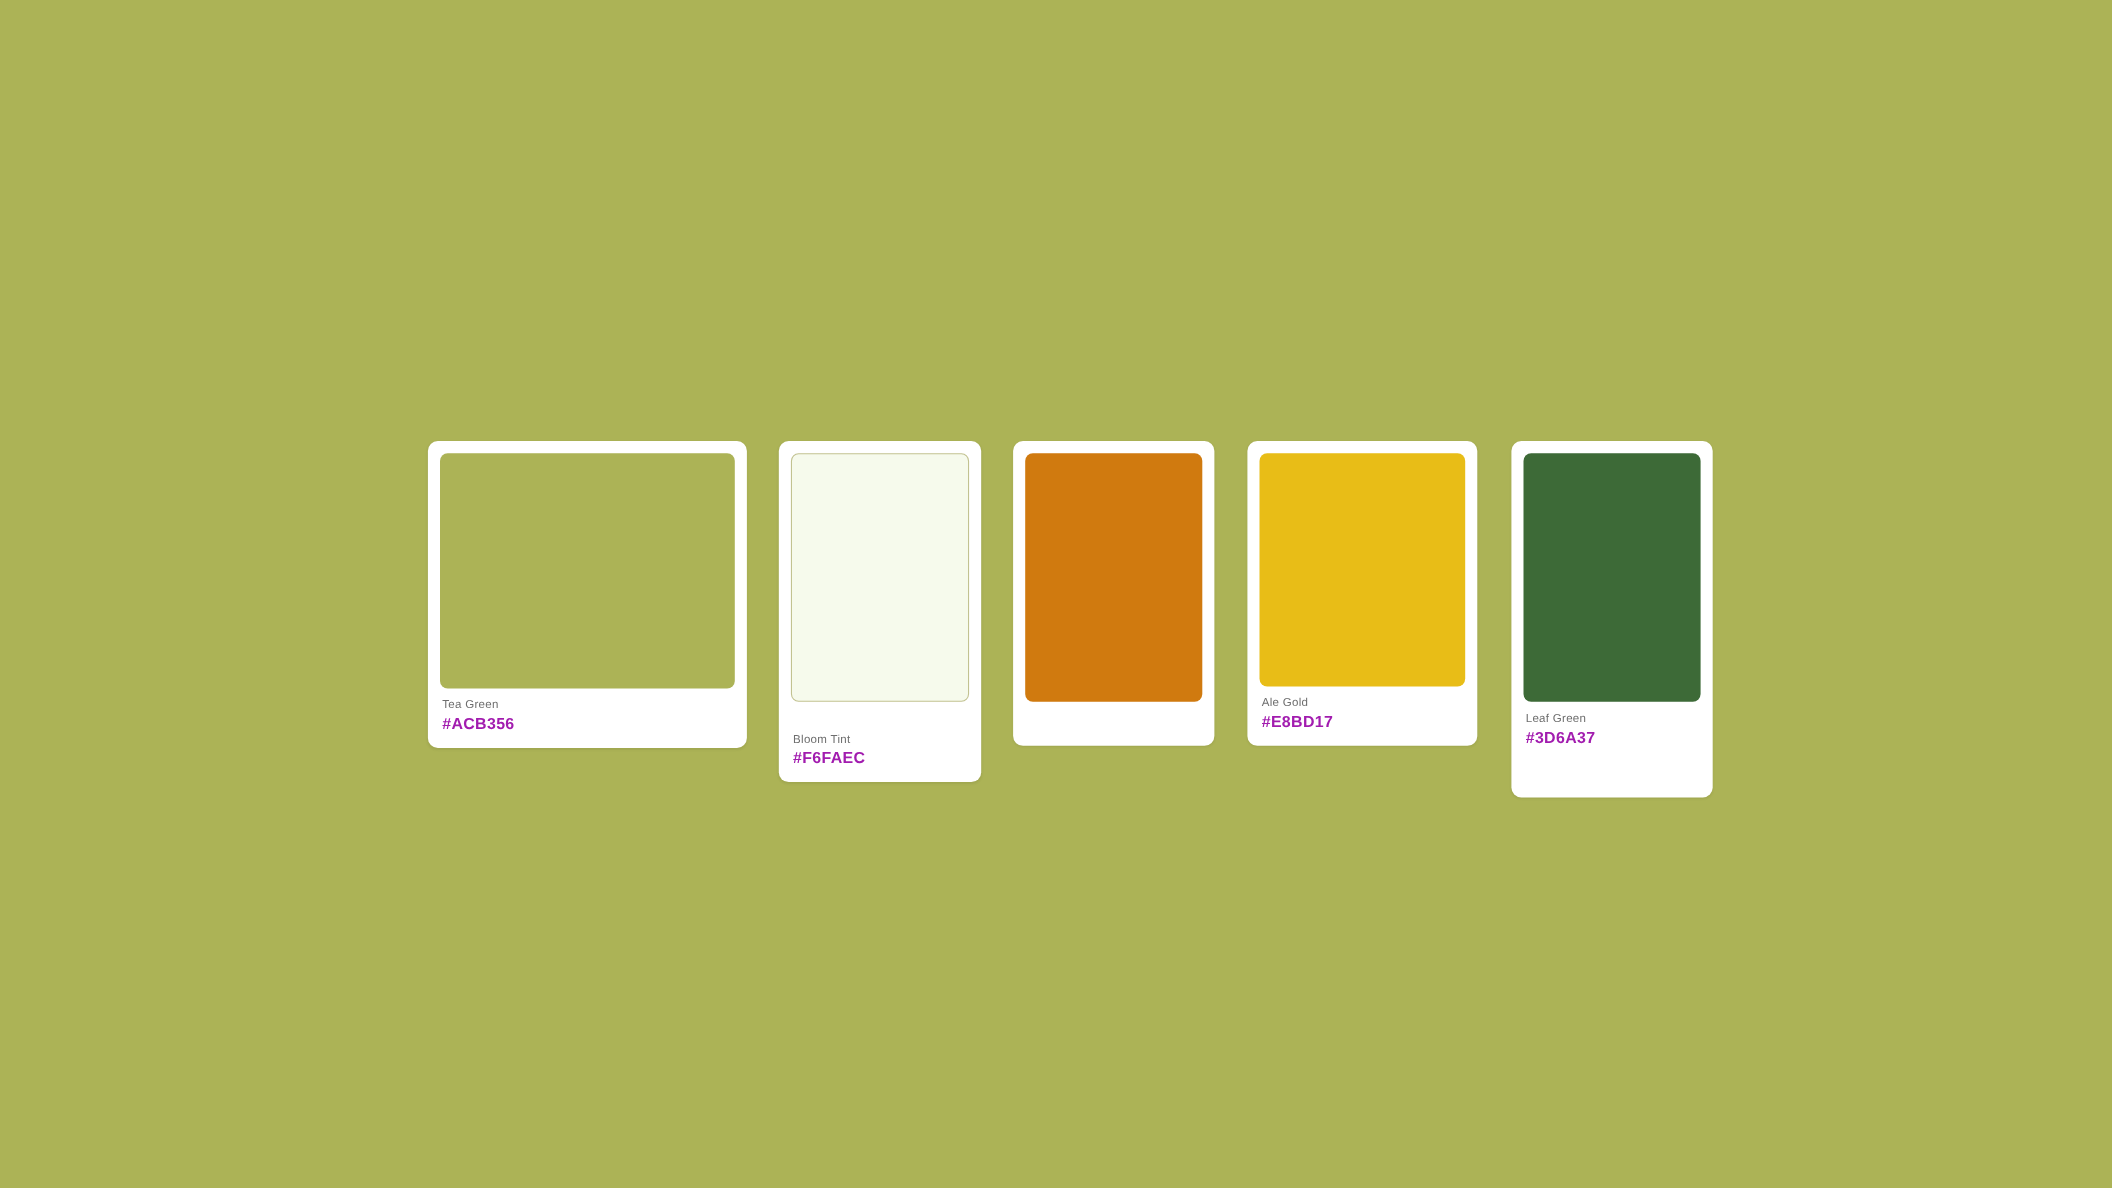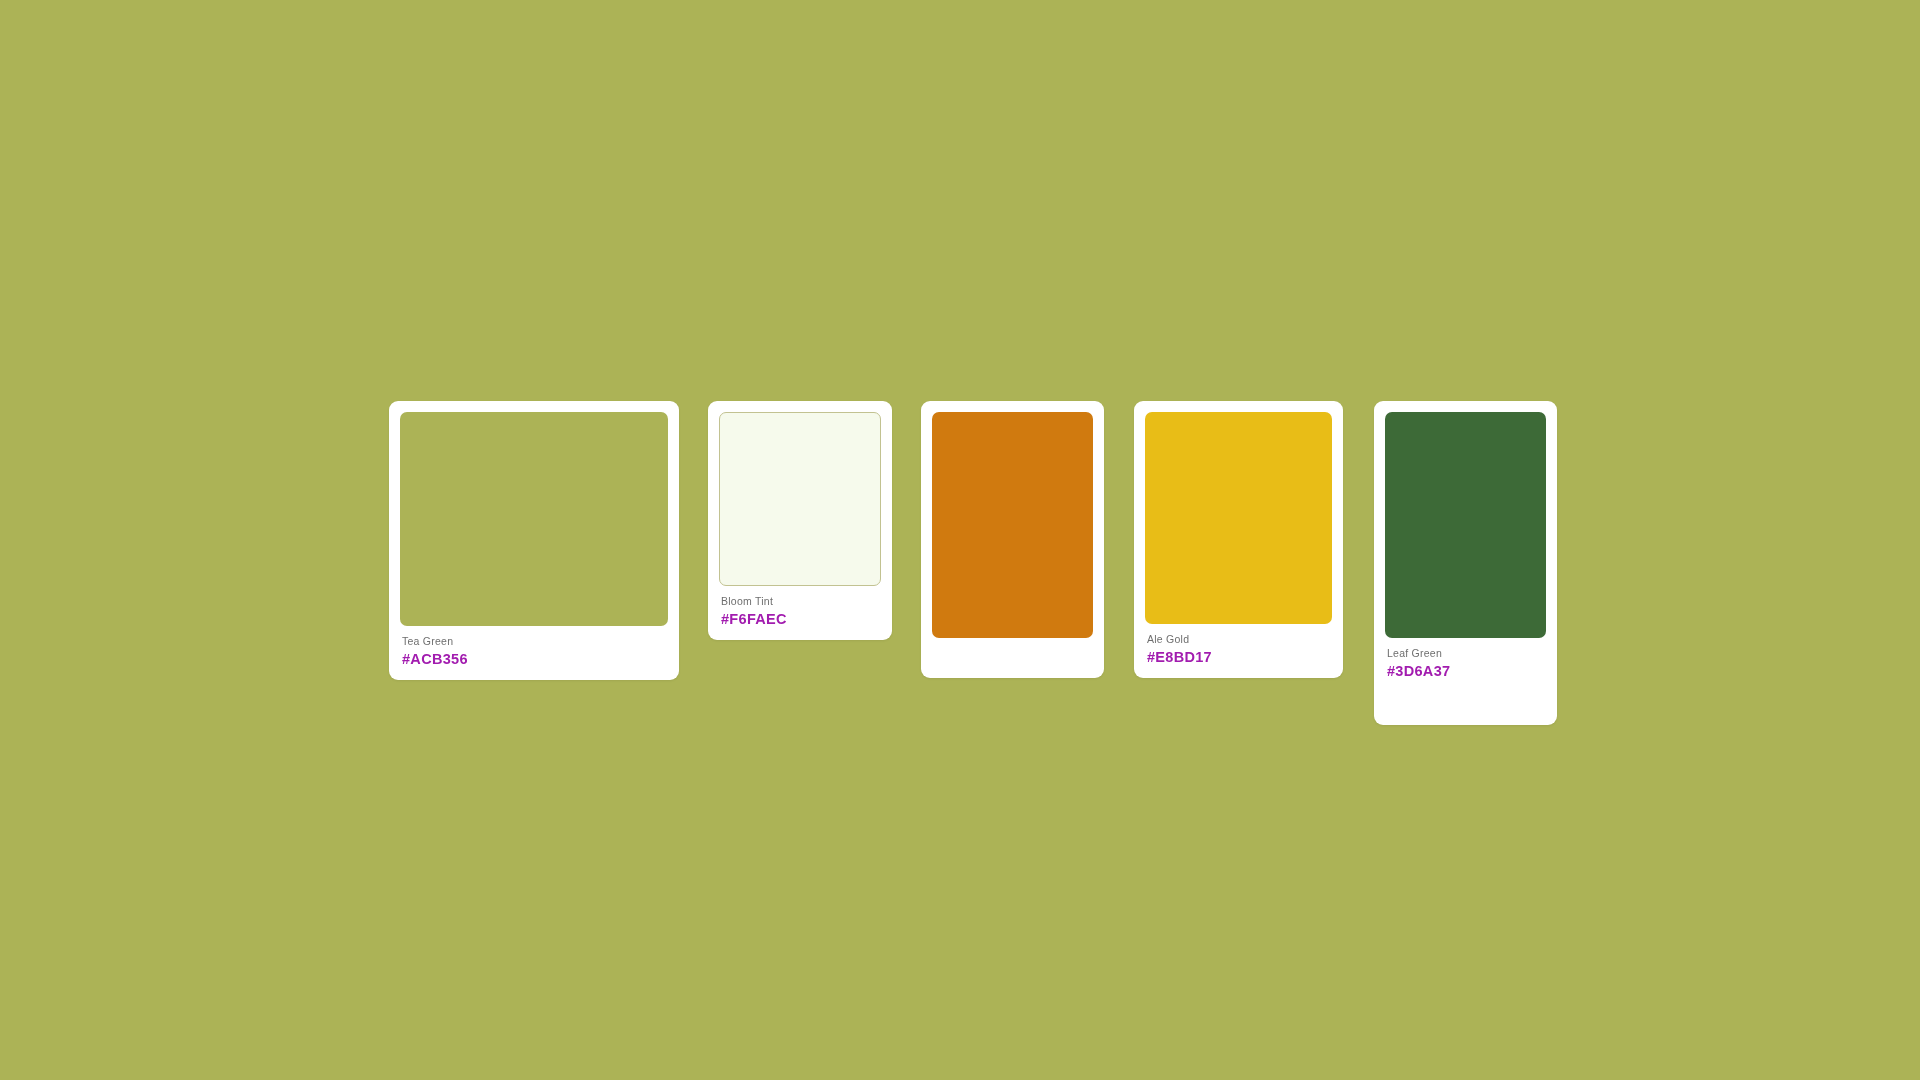--- a/index.html
+++ b/index.html
@@ -65,21 +65,21 @@
 
 <div class="canvas">
   <div class="palette-row" id="palette-row">
       <div class="swatch-card" style="width: 290px; height: 279px; margin-right: 29px;">
         <div class="swatch-chip" style="height: 228px; background: rgb(172, 179, 86);"></div>
         <div class="swatch-meta">
           <div class="swatch-name">Tea Green</div>
           <div class="swatch-hex">#ACB356</div>
         </div>
       </div>
-      <div class="swatch-card" style="width: 184px; height: 239px; margin-right: 29px;">
+      <div class="swatch-card" style="width: 184px; height: 310px; margin-right: 29px; justify-content: space-between;">
         <div class="swatch-chip" style="height: 226px; background: rgb(246, 250, 236); border: 1px solid rgb(194, 194, 145);"></div>
         <div class="swatch-meta">
           <div class="swatch-name">Bloom Tint</div>
           <div class="swatch-hex">#F6FAEC</div>
         </div>
       </div>
       <div class="swatch-card" style="width: 183px; height: 277px; margin-right: 30px;">
         <div class="swatch-chip" style="height: 226px; background: rgb(208, 122, 15);"></div>
       </div>
       <div class="swatch-card" style="width: 209px; height: 277px; margin-right: 31px;">

